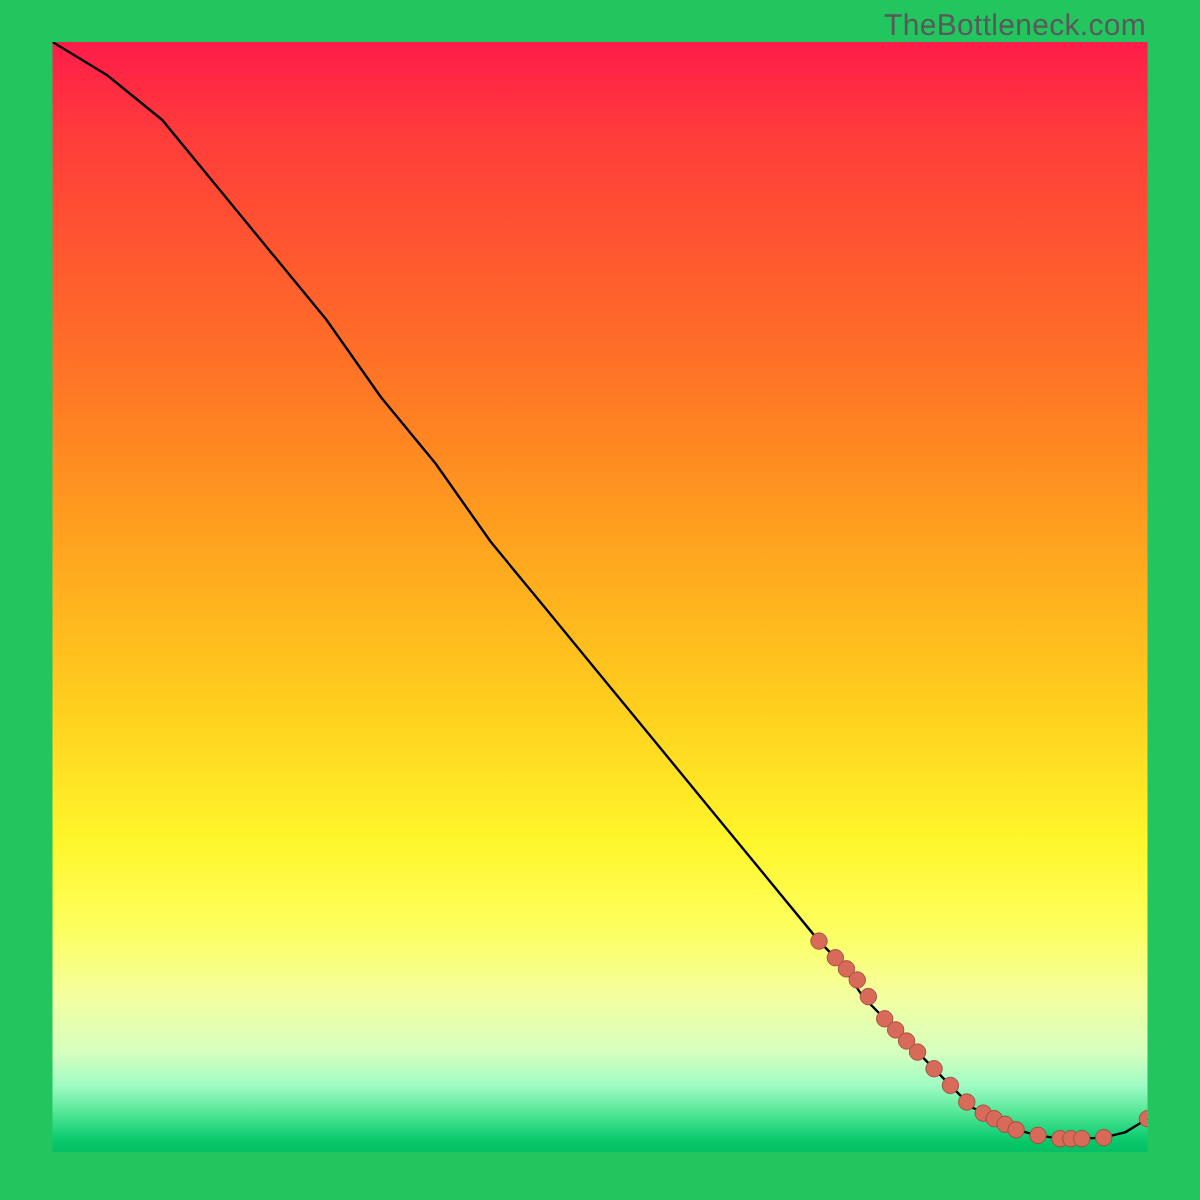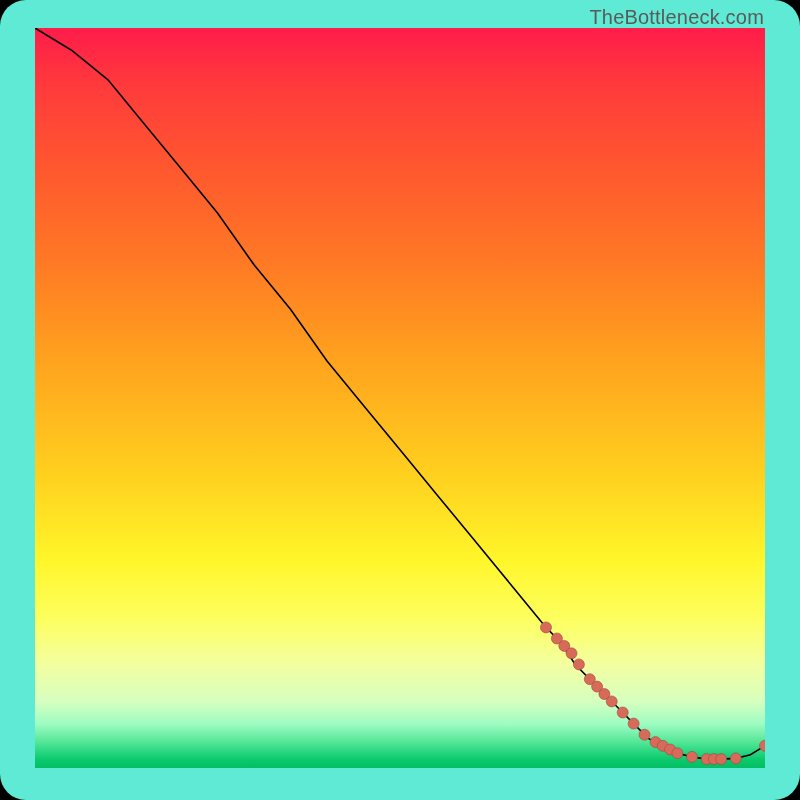--- a/index.html
+++ b/index.html
@@ -1,22 +1,21 @@
 <!DOCTYPE html>
 <html><head>
 <meta charset="utf-8">
 <style>
   * { margin: 0; padding: 0; box-sizing: border-box; }
   html, body { width: 800px; height: 800px; background: #000; overflow: hidden; }
   .frame {
     position: relative;
     width: 800px;
     height: 800px;
-    background: #5eead4;
-    border-radius: 26px;
+    background: #22c55e;
   }
   .plot-area {
     position: absolute;
     left: 35px;
     top: 28px;
     width: 730px;
     height: 740px;
     background: linear-gradient(
       to bottom,
       #ff1c4a 0%,

